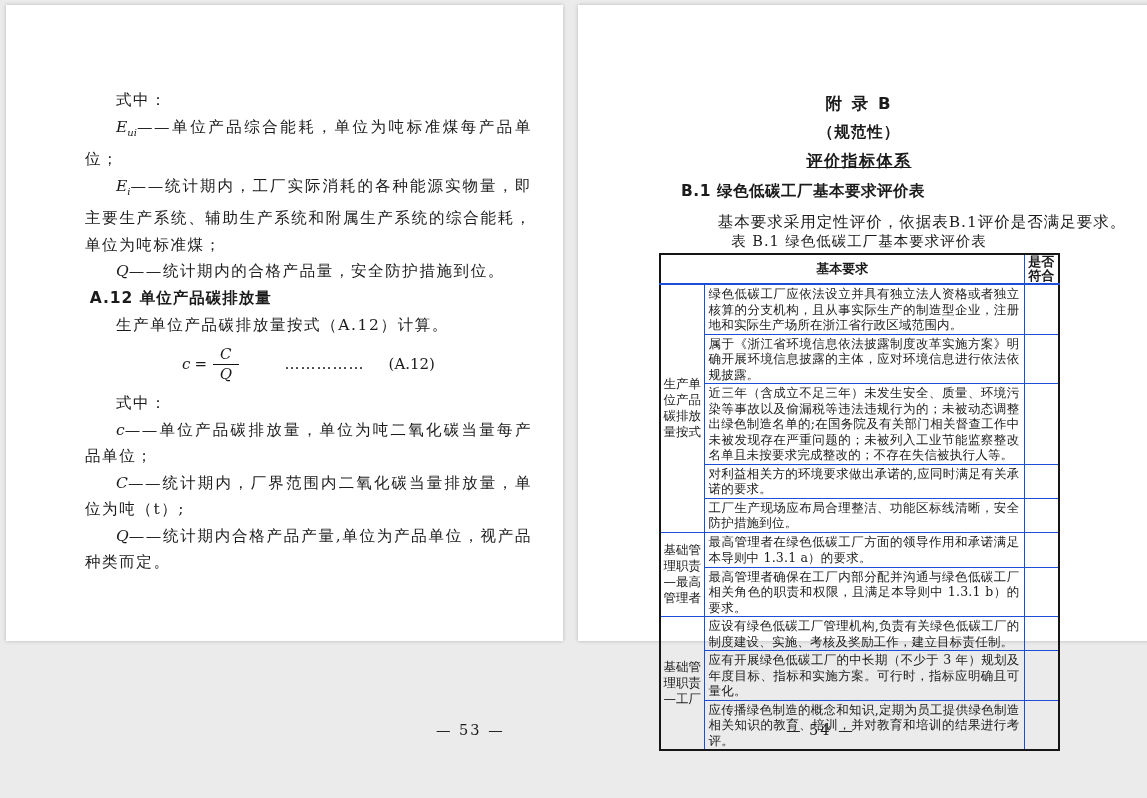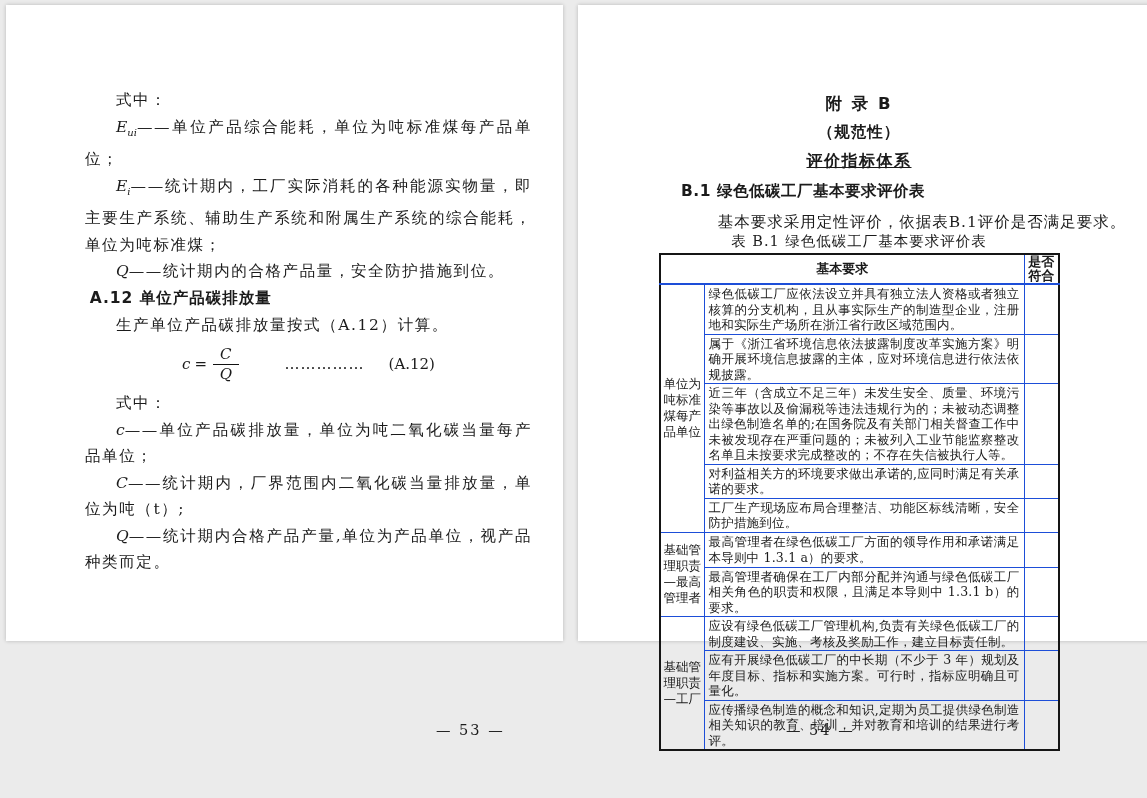--- a/index.html
+++ b/index.html
@@ -111,21 +111,21 @@
         <col style="width:44px">
         <col style="width:320px">
         <col style="width:35px">
       </colgroup>
     <tbody>
         <tr style="height:28px">
       <th colspan="2">基本要求</th>
       <th>是否符合</th>
     </tr>
     <tr style="height:50px">
-      <td class="cat" rowspan="5">单位为吨标准煤每产品单位</td>
+      <td class="cat" rowspan="5">生产单位产品碳排放量按式</td>
       <td class="req">绿色低碳工厂应依法设立并具有独立法人资格或者独立核算的分支机构，且从事实际生产的制造型企业，注册地和实际生产场所在浙江省行政区域范围内。</td>
       <td class="chk"></td>
     </tr>
     <tr style="height:32px">
       <td class="req">属于《浙江省环境信息依法披露制度改革实施方案》明确开展环境信息披露的主体，应对环境信息进行依法依规披露。</td>
       <td class="chk"></td>
     </tr>
     <tr style="height:77px">
       <td class="req">近三年（含成立不足三年）未发生安全、质量、环境污染等事故以及偷漏税等违法违规行为的；未被动态调整出绿色制造名单的;在国务院及有关部门相关督查工作中未被发现存在严重问题的；未被列入工业节能监察整改名单且未按要求完成整改的；不存在失信被执行人等。</td>
       <td class="chk"></td>

